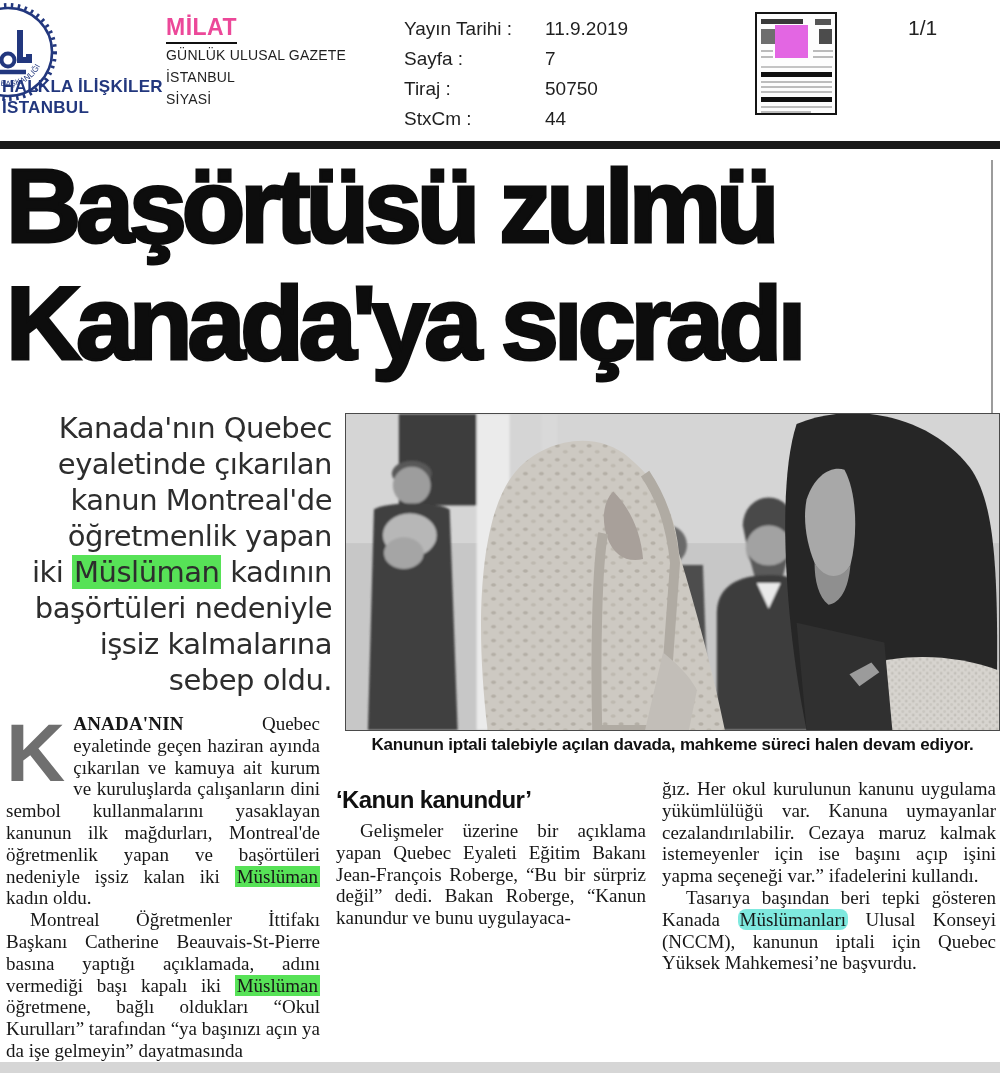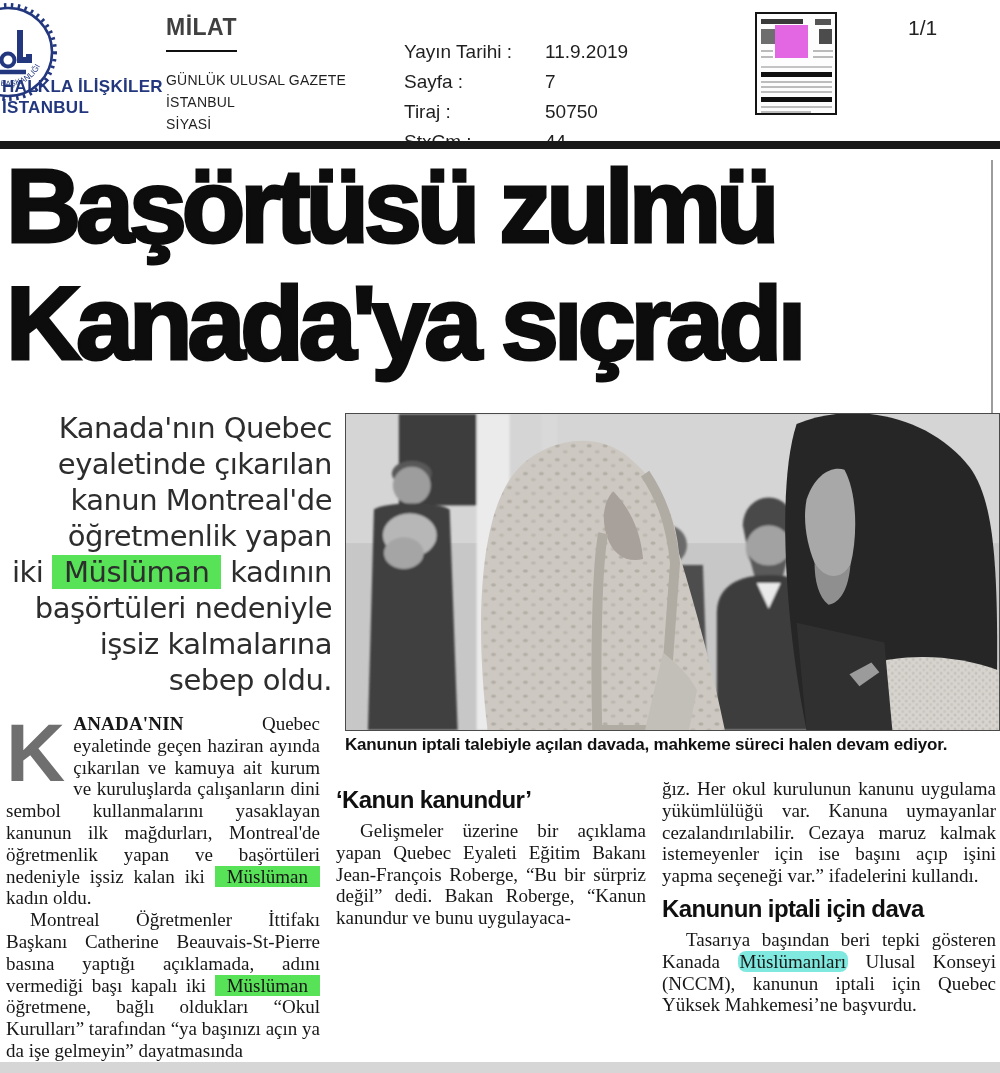--- a/index.html
+++ b/index.html
@@ -10,25 +10,25 @@
     font-family:"Liberation Sans", sans-serif; color:#1c1c1c;
   }
   
   .logo-wrap { position:absolute; left:-42px; top:2px; width:100px; height:100px; }
   .agency-text {
     position:absolute; left:2px; top:76px; color:var(--c-navy,#22377e);
     font-weight:bold; font-size:17px; line-height:21px; letter-spacing:.3px;
   }
   .pub-block { position:absolute; left:166px; top:14px; }
   .pub-name {
-    font-size:23px; font-weight:bold; color:#404040; display:inline-block;
-    border-bottom:2px solid #101010; padding-bottom:9px; margin-bottom:20px; letter-spacing:.5px;
+    font-size:23px; font-weight:bold; color:#ec4899; display:inline-block;
+    border-bottom:2px solid #101010; padding-bottom:1px; margin-bottom:3px; letter-spacing:.5px;
   }
   .pub-row { font-size:14px; color:#1f1f1f; margin-bottom:6px; letter-spacing:.2px; }
-  .meta-block { position:absolute; left:404px; top:18px;margin-top:23px; }
+  .meta-block { position:absolute; left:404px; top:18px; }
   .meta-row { font-size:19px; color:#1f1f1f; margin-bottom:8px; }
   .meta-label { display:inline-block; width:141px; }
   .page-indicator { position:absolute; left:908px; top:16px; font-size:21px; color:#222; }
   
   .thumb { position:absolute; left:755px; top:12px; width:82px; height:103px;
     background:#fdfdfd; border:2px solid #141414; }
   .thumb div { position:absolute; }
   .t-mast { left:4px; top:5px; width:42px; height:5px; background:#3a3a3a; }
   .t-mast2 { left:58px; top:5px; width:16px; height:6px; background:#555; }
   .t-ph1 { left:4px; top:15px; width:15px; height:15px; background:#6e6e6e; }
@@ -58,21 +58,21 @@
   }
   .lead {
     position:absolute; left:2px; top:410px; width:330px;
     font-family:"DejaVu Sans", sans-serif; font-size:29px; line-height:36px;
     color:#2d2d2d; text-align:right; white-space:pre-line; letter-spacing:-.5px;
   }
   .photo-box { position:absolute; left:345px; top:413px; width:655px; height:318px;
     border:1px solid #4a4a4a; background:#c9c9c9; }
   .photo-box svg { display:block; width:100%; height:100%; }
   .photo-caption {
-    position:absolute; left:345px; top:735px; width:655px; text-align:left;
+    position:absolute; left:345px; top:735px; width:655px; text-align:center;
     font-size:17px; font-weight:bold; color:#111; letter-spacing:-.2px;
   }
   .body-col {
     position:absolute; font-family:"Liberation Serif", serif;
     font-size:19px; line-height:21.8px; color:#171717; text-align:justify;
   }
   #col1 { left:6px;   top:713px; width:314px; }
   #col2 { left:336px; top:778px; width:310px; }
   #col3 { left:662px; top:778px; width:334px; }
   .body-p { margin:0; }
@@ -80,21 +80,21 @@
   .subhead {
     font-family:"Liberation Sans", sans-serif; font-weight:bold;
     font-size:24px; line-height:26px; letter-spacing:-.6px; color:#101010;
     margin:9px 0 7px 0; text-align:left;
   }
   .seg-dropcap {
     float:left; font-family:"Liberation Sans", sans-serif; font-weight:bold;
     font-size:82px; line-height:70px; color:#6f6f6f; padding:5px 8px 0 0;
   }
   .seg-caps { font-weight:bold; letter-spacing:.2px; }
-  .seg-hl-green { background:var(--c-green,#57e257); padding:0 12px; }
+  .seg-hl-green { background:var(--c-green,#57e257); padding:0 2px; }
   .seg-hl-cyan  { background:var(--c-cyan,#7fe9df);  padding:0 2px;border-radius:8px; }
 </style>
 </head>
 <body>
 
 <div id="page">
 
   <div>
     <div class="logo-wrap">
       <svg viewBox="0 0 100 100" width="100" height="100">
@@ -235,18 +235,17 @@
     <div id="col1" class="body-col">
         <p class="body-p"><span class="seg-dropcap">K</span><span class="seg-caps">ANADA'NIN </span><span>Quebec eyaletinde geçen haziran ayında çıkarılan ve kamuya ait kurum ve kuruluşlarda çalışanların dini sembol kullanmalarını yasaklayan kanunun ilk mağdurları, Montreal'de öğretmenlik yapan ve başörtüleri nedeniyle işsiz kalan iki </span><span class="seg-hl-green">Müslüman</span><span> kadın oldu.</span></p>
         <p class="body-p indent"><span>Montreal Öğretmenler İttifakı Başkanı Catherine Beauvais-St-Pierre basına yaptığı açıklamada, adını vermediği başı kapalı iki </span><span class="seg-hl-green">Müslüman</span><span> öğretmene, bağlı oldukları “Okul Kurulları” tarafından “ya başınızı açın ya da işe gelmeyin” dayatmasında</span></p>
       </div>
     <div id="col2" class="body-col">
         <h2 class="subhead">‘Kanun kanundur’</h2>
         <p class="body-p indent"><span>Gelişmeler üzerine bir açıklama yapan Quebec Eyaleti Eğitim Bakanı Jean-François Roberge, “Bu bir sürpriz değil” dedi. Bakan Roberge, “Kanun kanundur ve bunu uygulayaca-</span></p>
       </div>
     <div id="col3" class="body-col">
         <p class="body-p"><span>ğız. Her okul kurulunun kanunu uygulama yükümlülüğü var. Kanuna uymayanlar cezalandırılabilir. Cezaya maruz kalmak istemeyenler için ise başını açıp işini yapma seçeneği var.” ifadelerini kullandı.</span></p>
-        <h2 class="subhead">Kanunun iptali için dava</h2>
         <p class="body-p indent"><span>Tasarıya başından beri tepki gösteren Kanada </span><span class="seg-hl-cyan">Müslümanları</span><span> Ulusal Konseyi (NCCM), kanunun iptali için Quebec Yüksek Mahkemesi’ne başvurdu.</span></p>
       </div>
   </div>
 
 </div>
 
 </body></html>

